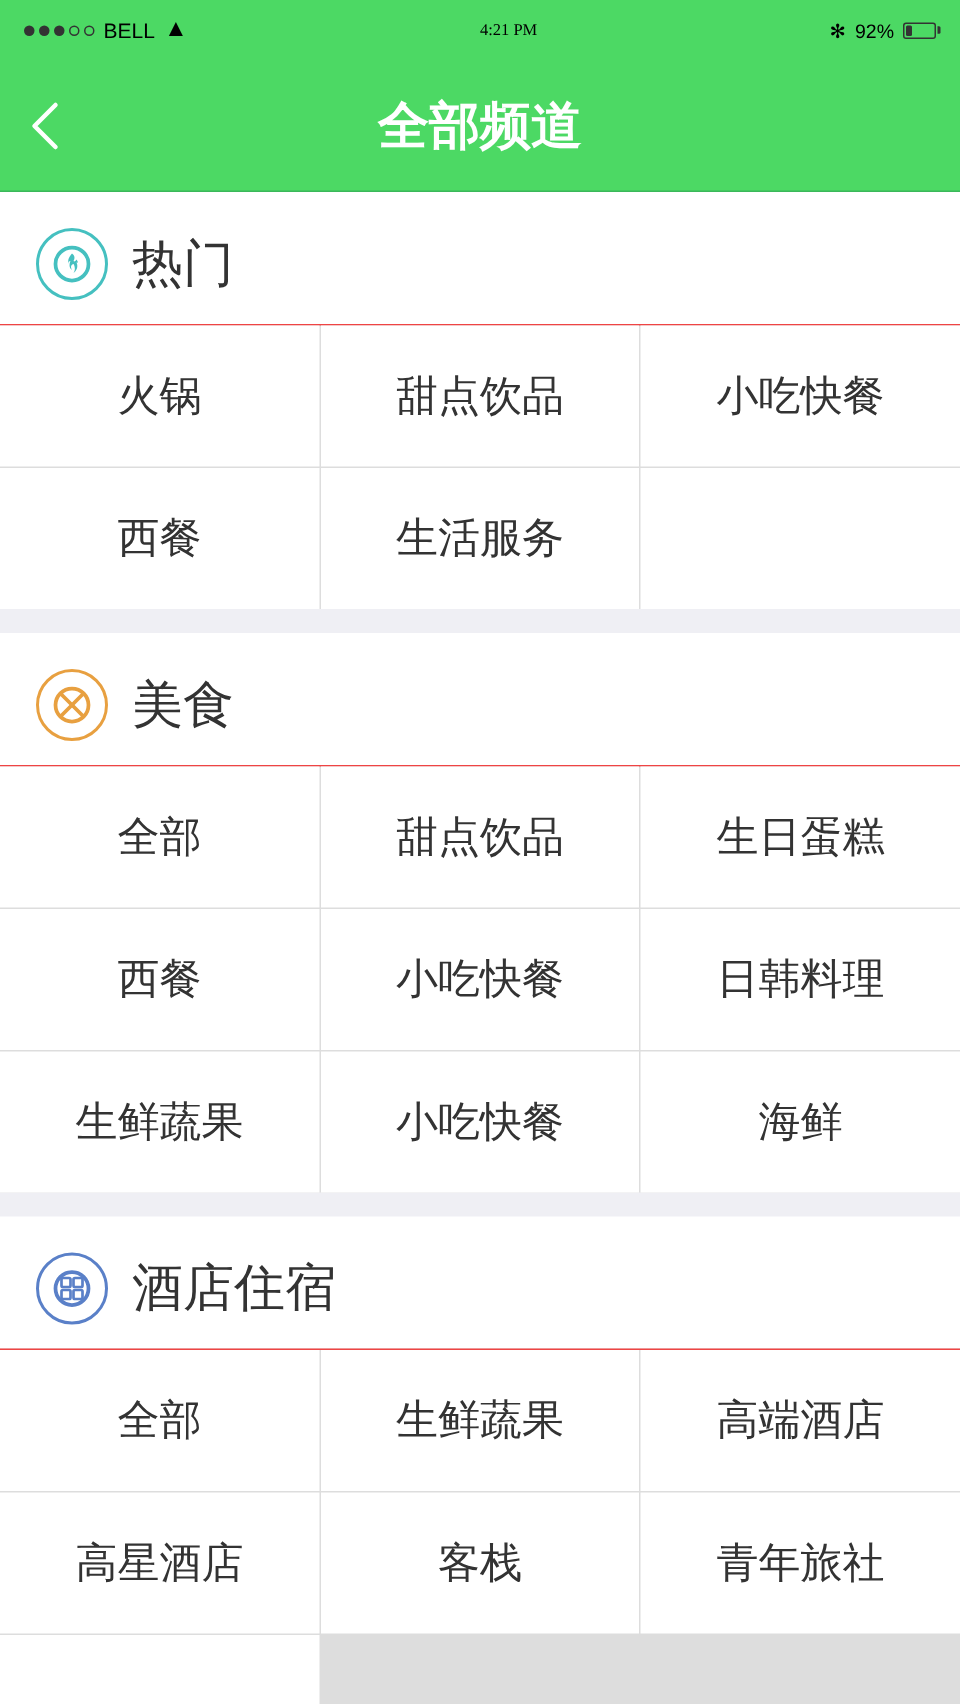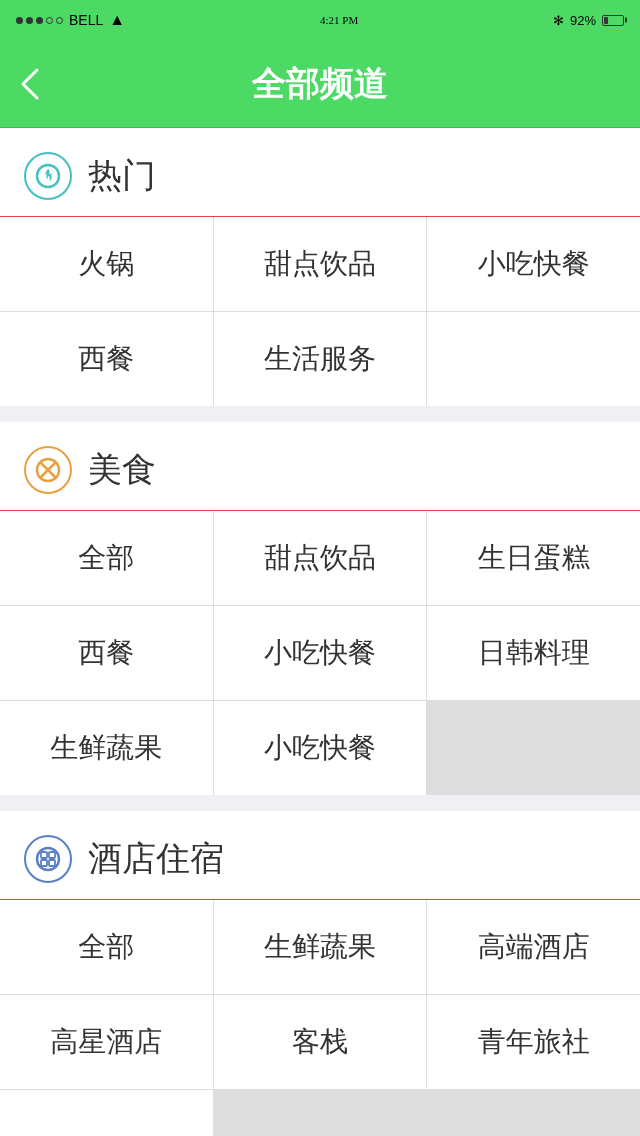--- a/index.html
+++ b/index.html
@@ -222,20 +222,21 @@
     </div>
     <div class="grid">
       <div class="grid-item">全部</div>
       <div class="grid-item">甜点饮品</div>
       <div class="grid-item">生日蛋糕</div>
       <div class="grid-item">西餐</div>
       <div class="grid-item">小吃快餐</div>
       <div class="grid-item">日韩料理</div>
       <div class="grid-item">生鲜蔬果</div>
       <div class="grid-item">小吃快餐</div>
+      <div class="grid-item">海鲜</div>
     </div>
   </div>
 
   <div class="section">
     <div class="section-header">
       <div class="section-icon hotel">
         <svg width="28" height="28" viewBox="0 0 28 28" fill="none">
           <circle cx="14" cy="14" r="11" stroke="#5a80c8" stroke-width="2.5" fill="none"></circle>
           <rect x="7" y="7" width="6" height="6" rx="1" stroke="#5a80c8" stroke-width="1.8" fill="none"></rect>
           <rect x="15" y="7" width="6" height="6" rx="1" stroke="#5a80c8" stroke-width="1.8" fill="none"></rect>

